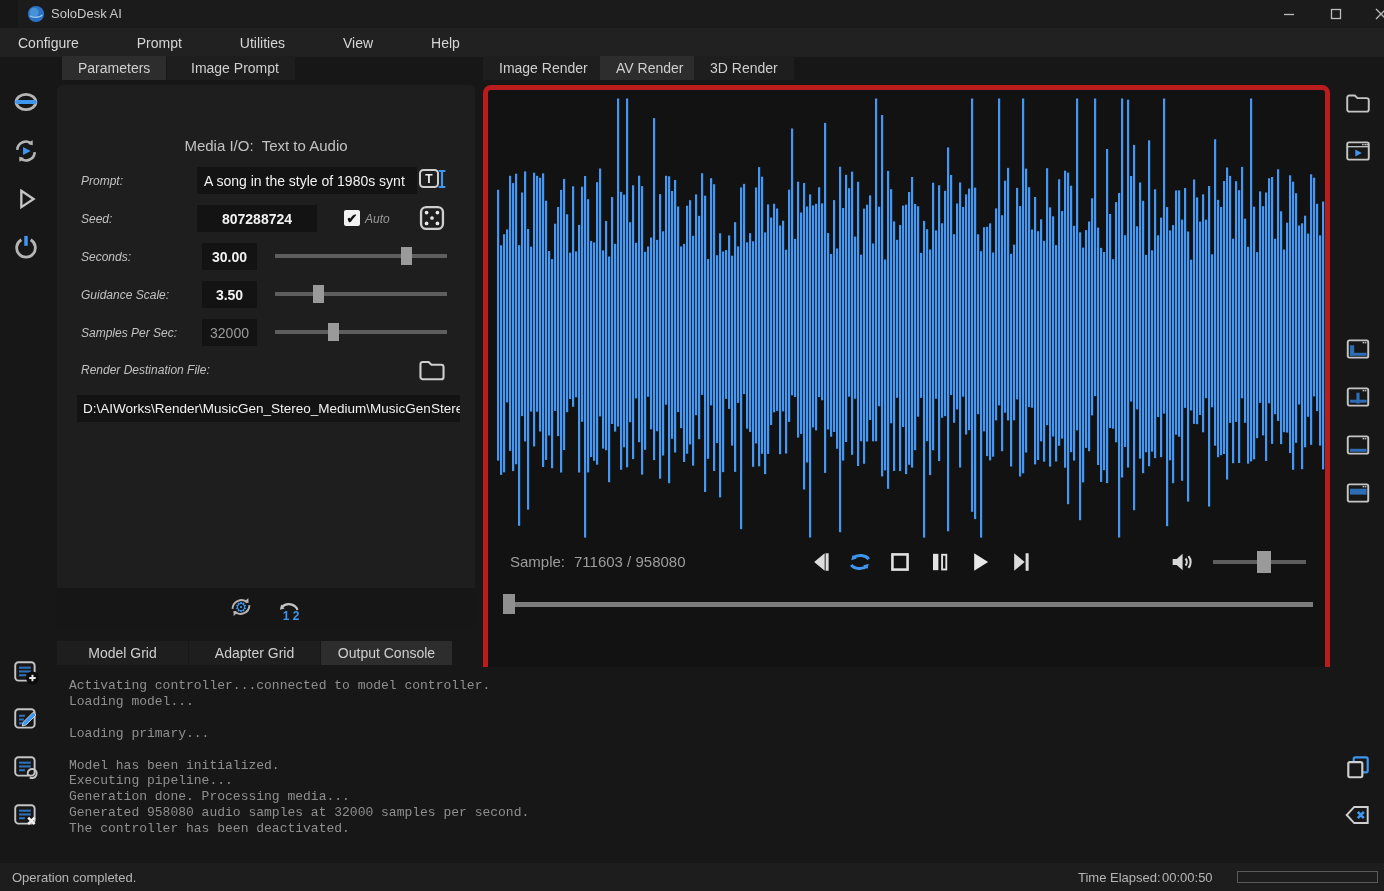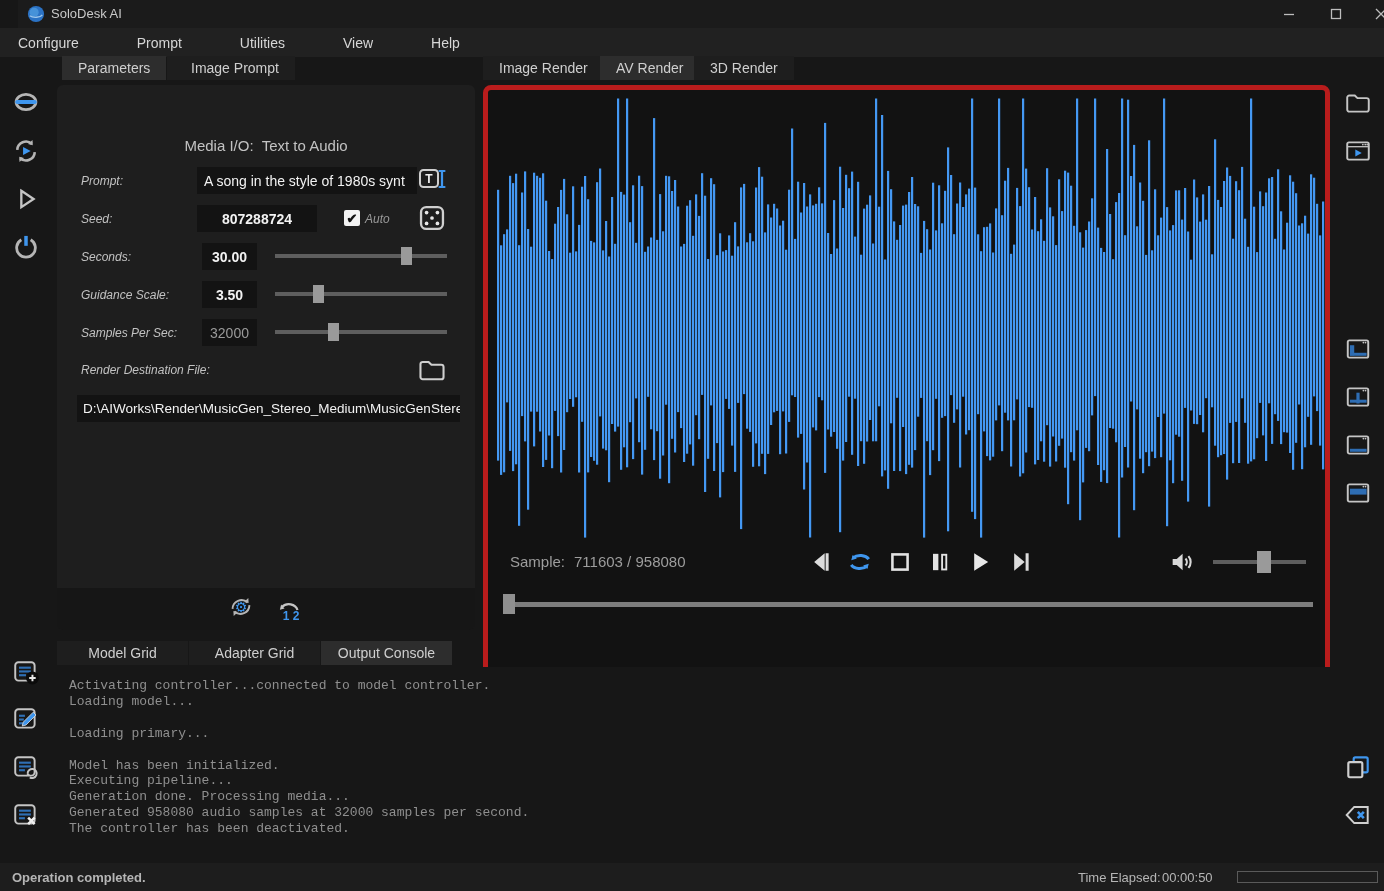--- a/index.html
+++ b/index.html
@@ -66,21 +66,21 @@
   #seek-slider .track { top:8px; height:5px; background:#7d7d7d; }
   #seek-slider .thumb { width:12px; height:20px; background:#8f8f8f; }
 
   
   #console-area { position:absolute; left:57px; top:667px; width:1273px; height:186px; background:#171717; }
   #console-pre { position:absolute; left:12px; top:11px; color:#8f8f8f; font-size:13px;
     line-height:15.9px; font-family:"Liberation Mono", monospace; white-space:pre; }
 
   
   #statusbar { position:absolute; left:0; top:863px; width:1384px; height:28px; background:#1d1d1d; }
-  #status-text { position:absolute; left:12px; top:7px; color:#b5b5b5; font-size:13px;font-weight:bold; }
+  #status-text { position:absolute; left:12px; top:7px; color:#b5b5b5; font-size:13px; }
   #elapsed-label { position:absolute; left:1078px; top:7px; color:#b5b5b5; font-size:13px; }
   #elapsed-value { position:absolute; left:1162px; top:7px; color:#b5b5b5; font-size:13px; }
   #elapsed-bar { position:absolute; left:1237px; top:8px; width:141px; height:12px;
     border:1px solid #5a5a5a; background:#1d1d1d; }
 </style>
 </head>
 <body>
 
 <div id="titlebar">
   <svg id="app-icon" viewBox="0 0 20 20">

